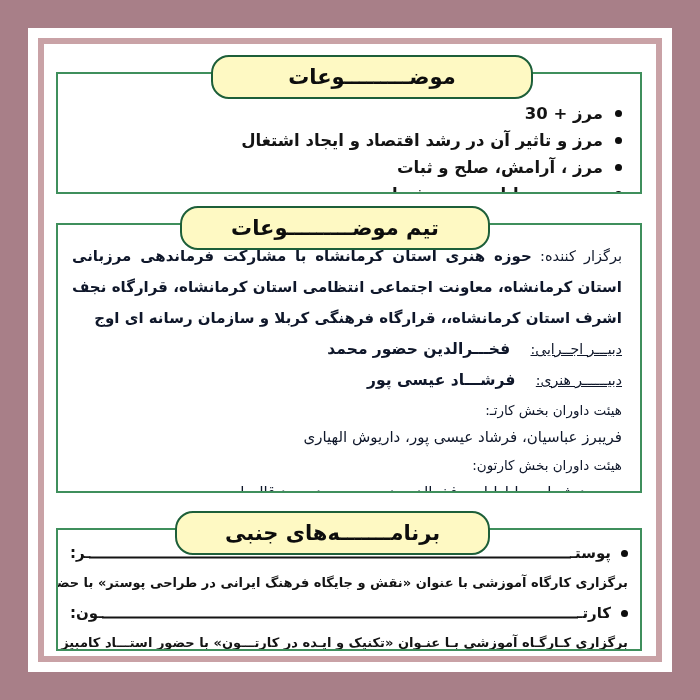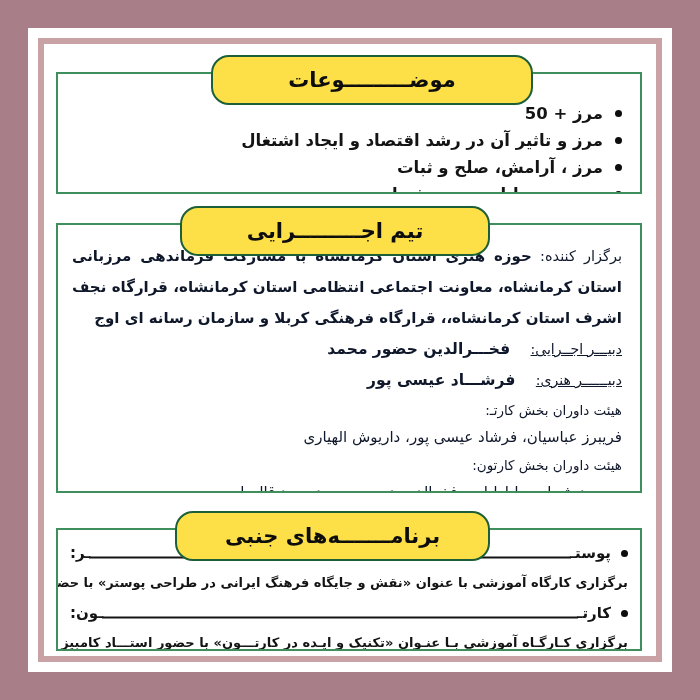--- a/index.html
+++ b/index.html
@@ -35,22 +35,22 @@
     left:28px; width:586px;
     border:2px solid #3f8f5c;
     background:#ffffff;
     overflow:hidden;
   }
   .panel-topics   { top:44px;  height:122px; }
   .panel-team     { top:195px; height:270px; }
   .panel-side     { top:500px; height:123px; }
   .pill {
     position:absolute;
-    height:50px;
-    background:#fde047;
+    height:44px;
+    background:#fef9c3;
     border:2px solid #1d5f39;
     border-radius:18px;
     display:flex; align-items:center; justify-content:center;
     z-index:3;
     overflow:hidden;
   }
   .pill span {
     font-weight:bold; color:#0d0d0d; font-size:21px; white-space:nowrap;
   }
   .pill-topics { top:27px;  right:139px; width:322px; }
@@ -96,21 +96,21 @@
 </head>
 <body>
 
 <div class="card">
   <div class="card-pink-border"></div>
 
   <section class="panel panel-topics">
     <div class="topics-list">
       <div class="topic-row">
         <span class="dot"></span>
-        <span class="t">مرز + 50</span>
+        <span class="t">مرز + 30</span>
       </div>
       <div class="topic-row">
         <span class="dot"></span>
         <span class="t">مرز و تاثیر آن در رشد اقتصاد و ایجاد اشتغال</span>
       </div>
       <div class="topic-row">
         <span class="dot"></span>
         <span class="t">مرز ، آرامش، صلح و ثبات</span>
       </div>
       <div class="topic-row">
@@ -137,21 +137,21 @@
         <span class="lbl">دبیــــــر هنری:</span>
         <span class="val">فرشـــاد عیسی پور</span>
       </div>
       <div class="jury-label">هیئت داوران بخش کارتـ:</div>
       <div class="jury-names">فریبرز عباسیان، فرشاد عیسی پور، داریوش الهیاری</div>
       <div class="jury-label">هیئت داوران بخش کارتون:</div>
       <div class="jury-names">مسعود شجایی طباطبایی، فخرالدین دوست محمد،حمید قالیجاری</div>
     </div>
   </section>
   <div class="pill pill-team">
-    <span>تیم اجـــــــــرایی</span>
+    <span>تیم موضـــــــــوعات</span>
   </div>
 
   <section class="panel panel-side">
     <div class="side-body">
       <div class="stretch-title">
         <span class="dot"></span>
         <span class="part">پوستـ</span>
         <span class="kashida"></span>
         <span class="part">ـر:</span>
       </div>

